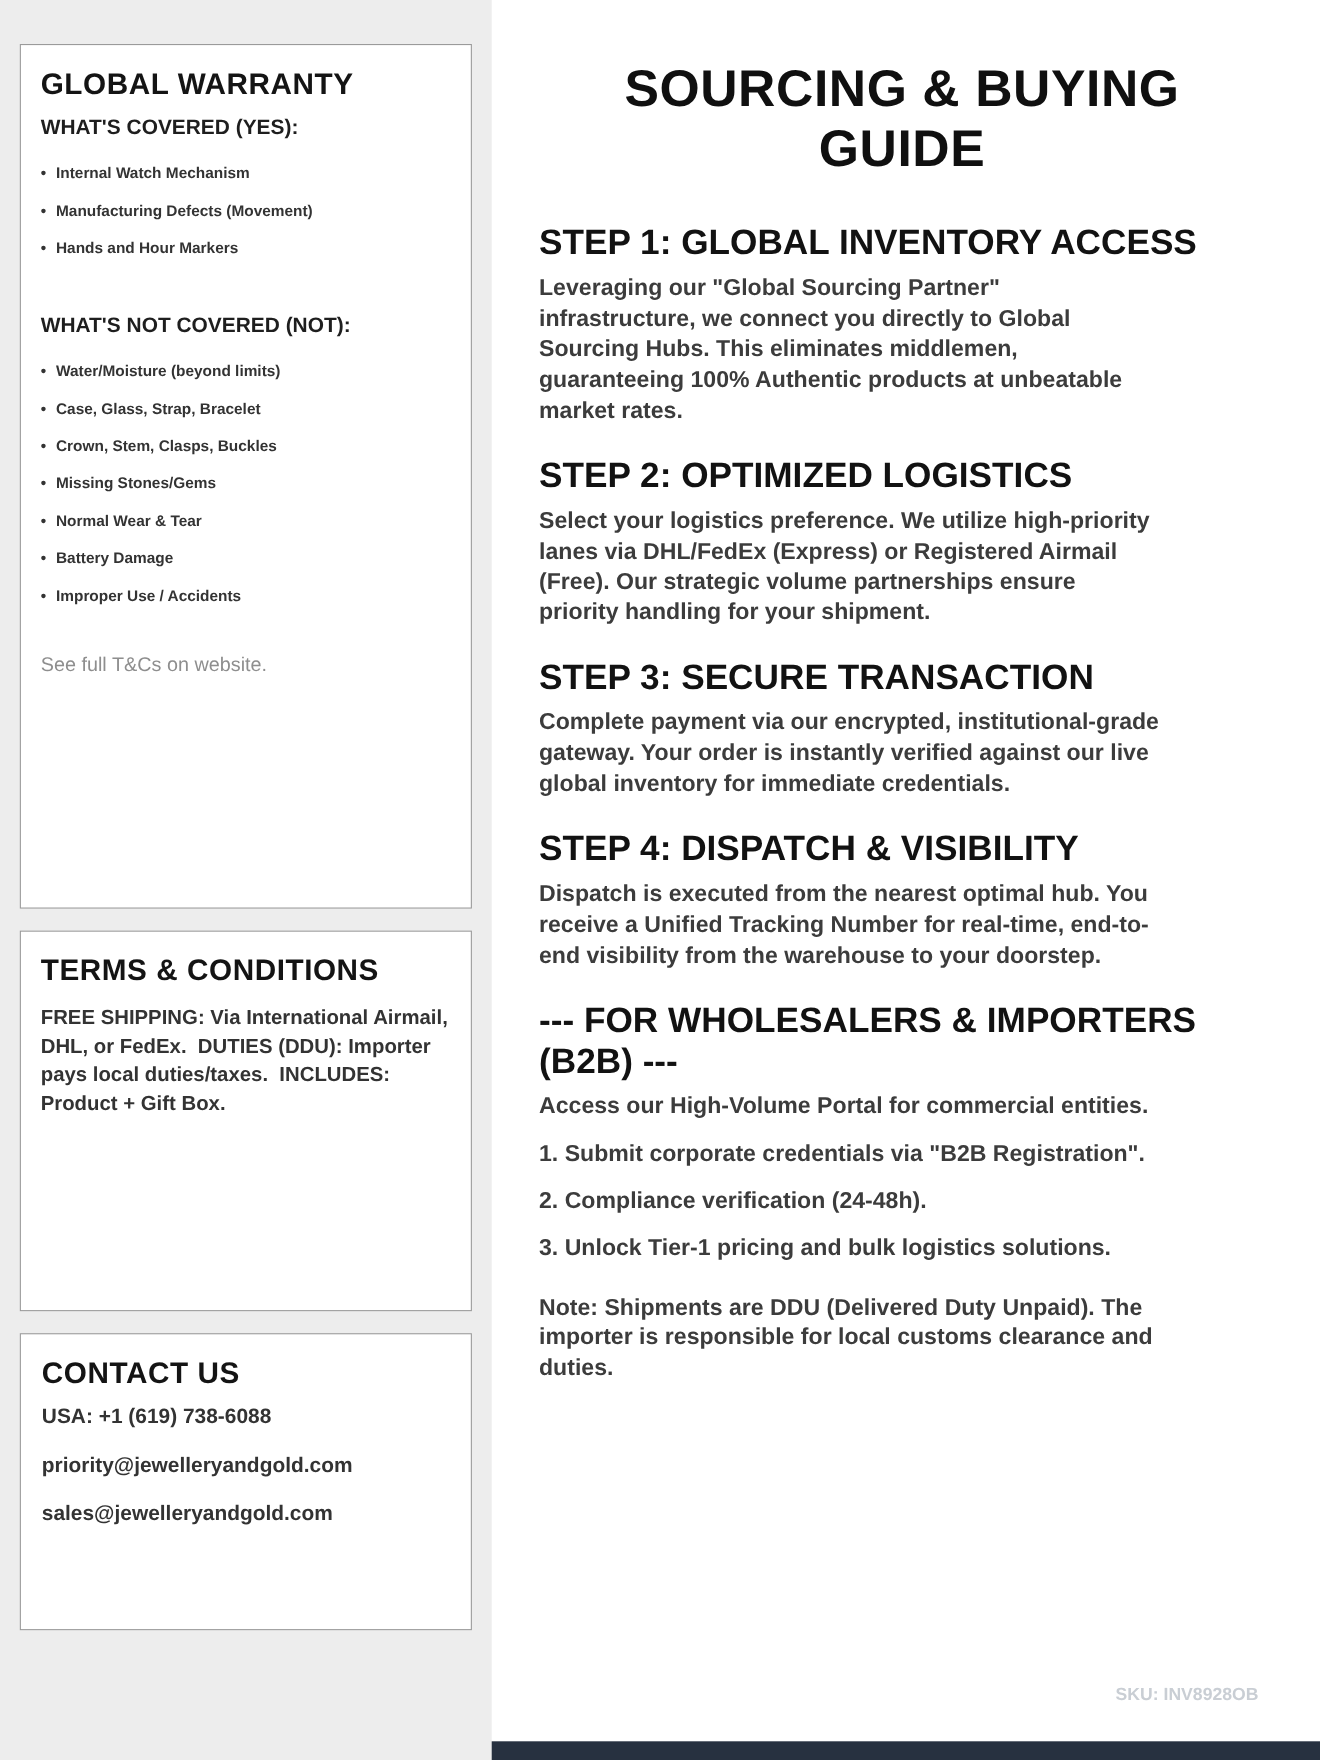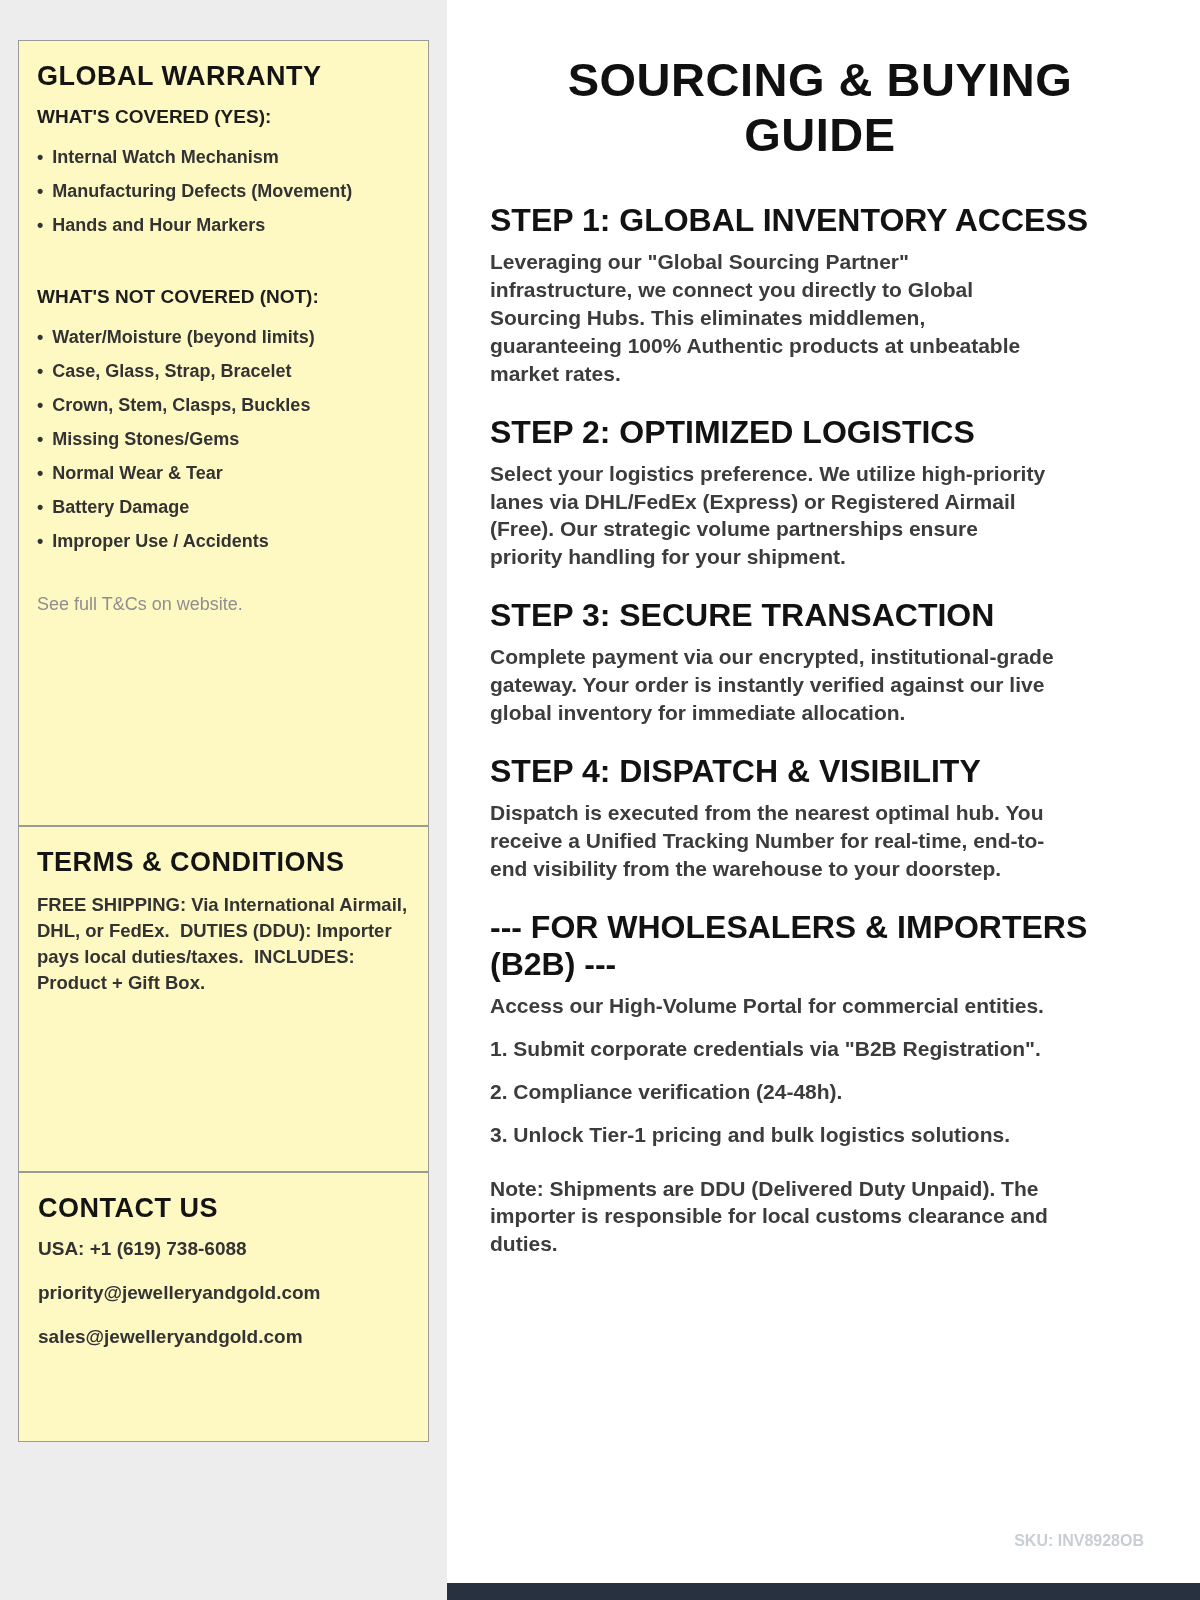--- a/index.html
+++ b/index.html
@@ -17,24 +17,25 @@
   .sidebar {
     position: absolute;
     left: 0; top: 0;
     width: 447px;
     height: 1600px;
     background: #ededed;
     box-sizing: border-box;
     padding: 40px 18px 0 18px;
   }
   .panel {
-    background: #fef9c3;
+    background: #ffffff;
     border: 1px solid #9a9a9a;
     box-sizing: border-box;
     padding: 20px 18px;
+    margin-bottom: 20px;
   }
   .panel-warranty { height: 786px; }
   .panel-terms    { height: 346px; }
   .panel-contact  { height: 270px; padding-left: 19px; }
 
   .panel-title {
     margin: 0 0 14px 0;
     font-size: 27px;
     font-weight: bold;
     letter-spacing: 0.5px;
@@ -46,21 +47,21 @@
     font-weight: bold;
     color: #1e1e1e;
   }
   .sub-heading.not-covered { margin-top: 44px; }
   .bullet-list {
     list-style: none;
     margin: 0;
     padding: 0;
   }
   .bullet-item {
-    font-size: 18px;
+    font-size: 14px;
     font-weight: 600;
     color: #333333;
     line-height: 34px;
   }
   .bullet-item::before {
     content: "•";
     margin-right: 9px;
     color: #333333;
   }
   .footnote {
@@ -184,21 +185,21 @@
     <p class="step-body">Leveraging our "Global Sourcing Partner" infrastructure, we connect you directly to Global Sourcing Hubs. This eliminates middlemen, guaranteeing 100% Authentic products at unbeatable market rates.</p>
   </section>
 
   <section class="step">
     <h2 class="step-heading">STEP 2: OPTIMIZED LOGISTICS</h2>
     <p class="step-body">Select your logistics preference. We utilize high-priority lanes via DHL/FedEx (Express) or Registered Airmail (Free). Our strategic volume partnerships ensure priority handling for your shipment.</p>
   </section>
 
   <section class="step">
     <h2 class="step-heading">STEP 3: SECURE TRANSACTION</h2>
-    <p class="step-body">Complete payment via our encrypted, institutional-grade gateway. Your order is instantly verified against our live global inventory for immediate allocation.</p>
+    <p class="step-body">Complete payment via our encrypted, institutional-grade gateway. Your order is instantly verified against our live global inventory for immediate credentials.</p>
   </section>
 
   <section class="step">
     <h2 class="step-heading">STEP 4: DISPATCH &amp; VISIBILITY</h2>
     <p class="step-body">Dispatch is executed from the nearest optimal hub. You receive a Unified Tracking Number for real-time, end-to-end visibility from the warehouse to your doorstep.</p>
   </section>
 
   <section class="step">
     <h2 class="step-heading b2b-heading">--- FOR WHOLESALERS &amp; IMPORTERS (B2B) ---</h2>
     <p class="step-body b2b-para">Access our High-Volume Portal for commercial entities.</p>

